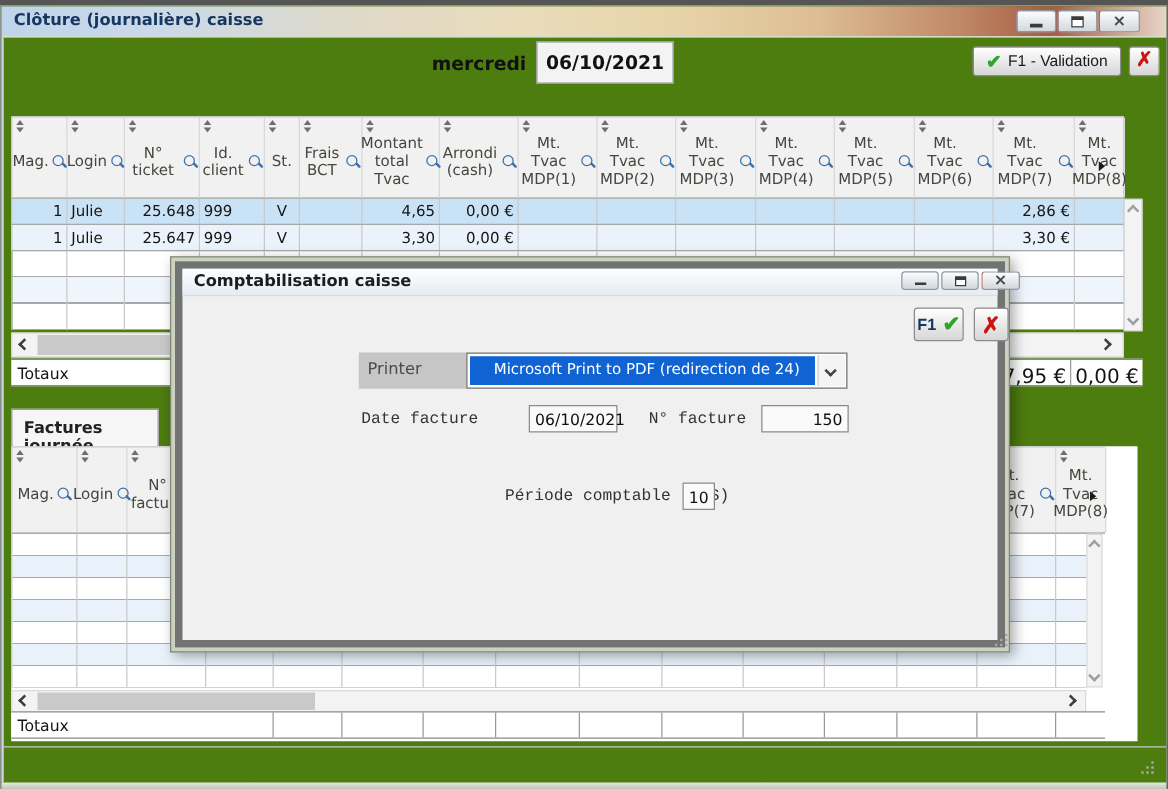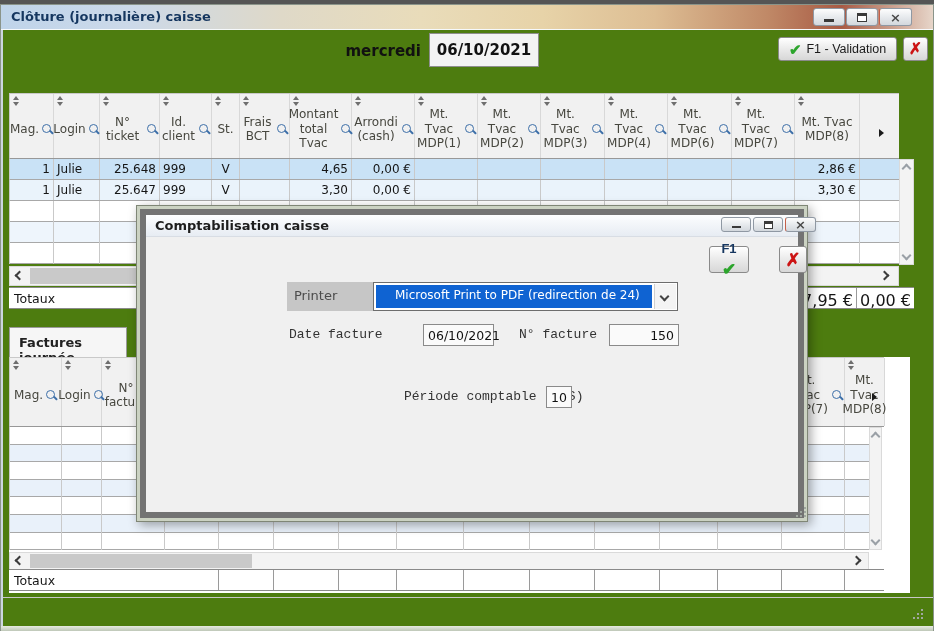--- a/index.html
+++ b/index.html
@@ -78,21 +78,21 @@
   .white-panel { position:absolute; left:8px; top:352px; width:901px; height:236px; background:#fff; }
   .fact-tab { position:absolute; left:8px; top:322px; width:118px; height:31px; background:#f6f6f6;
     border:1px solid #9a9a9a; border-bottom:none; font-size:13px; font-weight:bold; color:#222; padding:7px 0 0 9px; }
 
   
   .dialog { position:absolute; left:135px; top:200px; width:672px; height:317px; background:#cbd2c2;
     border:1px solid #7f8676; box-shadow:3px 3px 10px rgba(0,0,0,.35); padding:3px; z-index:20; }
   .dlg-body { position:relative; width:100%; height:100%; background:#f0f0f0; border:6px solid #737373; }
   .dlg-title { position:absolute; left:0; top:0; right:0; height:22px; background:linear-gradient(#fcfdfe,#e7ecf3); border-bottom:1px solid #d8dde4; }
   .dlg-title-text { position:absolute; left:9px; top:3px; font-size:13px; font-weight:bold; color:#1d1d1d; }
-  .f1-btn { position:absolute; left:563px; top:31px; width:40px; height:27px; font-size:13px; color:#16365f; font-weight:bold;flex-direction:column; }
+  .f1-btn { position:absolute; left:585px; top:31px; width:40px; height:27px; font-size:13px; color:#16365f; font-weight:bold; }
   .f1-btn .check { font-size:17px; }
   .dlg-cancel { position:absolute; left:633px; top:31px; width:28px; height:27px; }
   .dlg-cancel .cross { font-size:18px; }
   .printer-label { position:absolute; left:141px; top:67px; width:86px; height:29px; background:#c6c6c6;
     font-size:13px; color:#4c4c4c; padding:6px 0 0 7px; }
   .combo { position:absolute; left:227px; top:67px; width:305px; height:29px; background:#fff; border:1px solid #6d6d6d; }
   .combo .sel { position:absolute; left:2px; top:2px; bottom:2px; right:25px; background:#0f63d2; color:#fff;
     font-size:12px; padding:3px 19px; white-space:nowrap; overflow:hidden; }
   .combo .dd { position:absolute; right:1px; top:1px; bottom:1px; width:22px; background:#f4f4f4; border-left:1px solid #cfcfcf; }
   .combo .dd .chev { left:6px; top:9px; border-color:#444; }
@@ -185,20 +185,25 @@
         <span>Mt. Tvac MDP(3)</span>
         <span class="mag"></span>
       </div>
     <div class="hc">
         <span class="sort"></span>
         <span>Mt. Tvac MDP(4)</span>
         <span class="mag"></span>
       </div>
     <div class="hc">
         <span class="sort"></span>
+        <span>Mt. Tvac MDP(5)</span>
+        <span class="mag"></span>
+      </div>
+    <div class="hc">
+        <span class="sort"></span>
         <span>Mt. Tvac MDP(6)</span>
         <span class="mag"></span>
       </div>
     <div class="hc">
         <span class="sort"></span>
         <span>Mt. Tvac MDP(7)</span>
         <span class="mag"></span>
       </div>
     <div class="hc">
         <span class="sort"></span>

